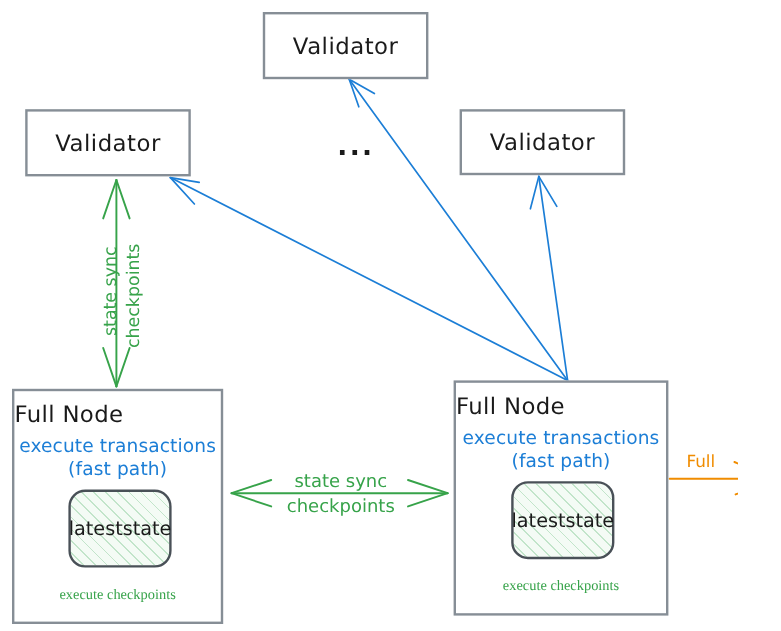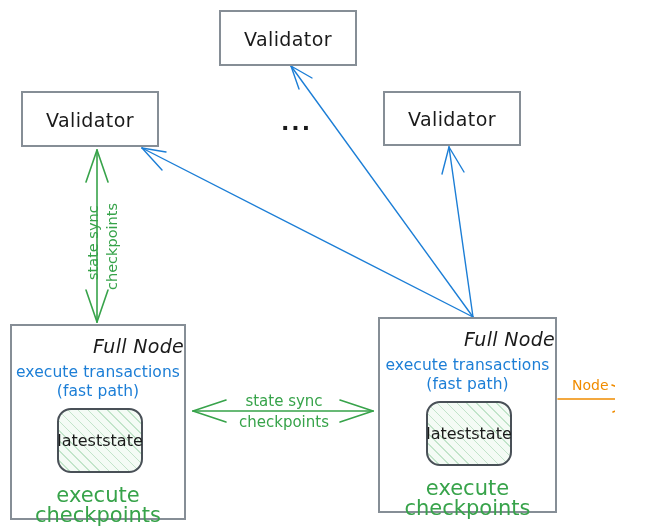--- a/index.html
+++ b/index.html
@@ -36,44 +36,44 @@
     text-align: center;
     color: #1a1a1a;
     font-size: 19px;
     font-family: "DejaVu Sans", sans-serif;
     letter-spacing: 0.4px;
   }
   .fullnode-title {
     position: absolute;
     left: 0;
     right: 0;
-    text-align: right;
+    text-align: left;
     color: #1a1a1a;
     font-size: 19px;
-    font-style: italic;
     letter-spacing: 0.3px;
   }
   .blue-text {
     position: absolute;
     left: 0;
     right: 0;
     text-align: center;
     color: #1c7ed6;
     font-size: 15.5px;
     line-height: 20px;
     letter-spacing: 0.1px;
   }
   .green-text {
     position: absolute;
     left: 0;
     right: 0;
     text-align: center;
     color: #37a34a;
-    font-size: 21px;
+    font-size: 12px;
     line-height: 20px;
+    font-family: Liberation Serif, serif;
   }
   .state-box {
     position: absolute;
     box-sizing: border-box;
     border: 2px solid #495057;
     border-radius: 14px;
     background-color: #f4fbf5;
     background-image: repeating-linear-gradient(
       45deg,
       rgba(64,170,90,0.28) 0px,
@@ -181,21 +181,21 @@
 
   <div class="ellipsis" style="left:281px; top:112px;">...</div>
 
   <div class="vert-label" style="left:85px; top:280px;">state sync</div>
   <div class="vert-label" style="left:104px; top:290px;">checkpoints</div>
 
 
   <div class="edge-label green" style="left:232px; top:392px; width:104px;">state sync</div>
   <div class="edge-label green" style="left:232px; top:413px; width:104px;">checkpoints</div>
 
-  <div class="edge-label orange" style="left:572px; top:376px;">Node</div>
+  <div class="edge-label orange" style="left:572px; top:376px;">Full</div>
 
   <div class="node-box" style="left:10px; top:324px; width:176px; height:196px;">
     <div class="fullnode-title" style="top:9px;">Full Node</div>
     <div class="blue-text" style="top:36px;">execute transactions</div>
     <div class="blue-text" style="top:55px;">(fast path)</div>
     <div class="state-box" style="left:45px; top:82px; width:86px; height:65px;">
       <div class="state-line">latest</div>
       <div class="state-line">state</div>
     </div>
     <div class="green-text" style="top:159px;">execute checkpoints</div>

